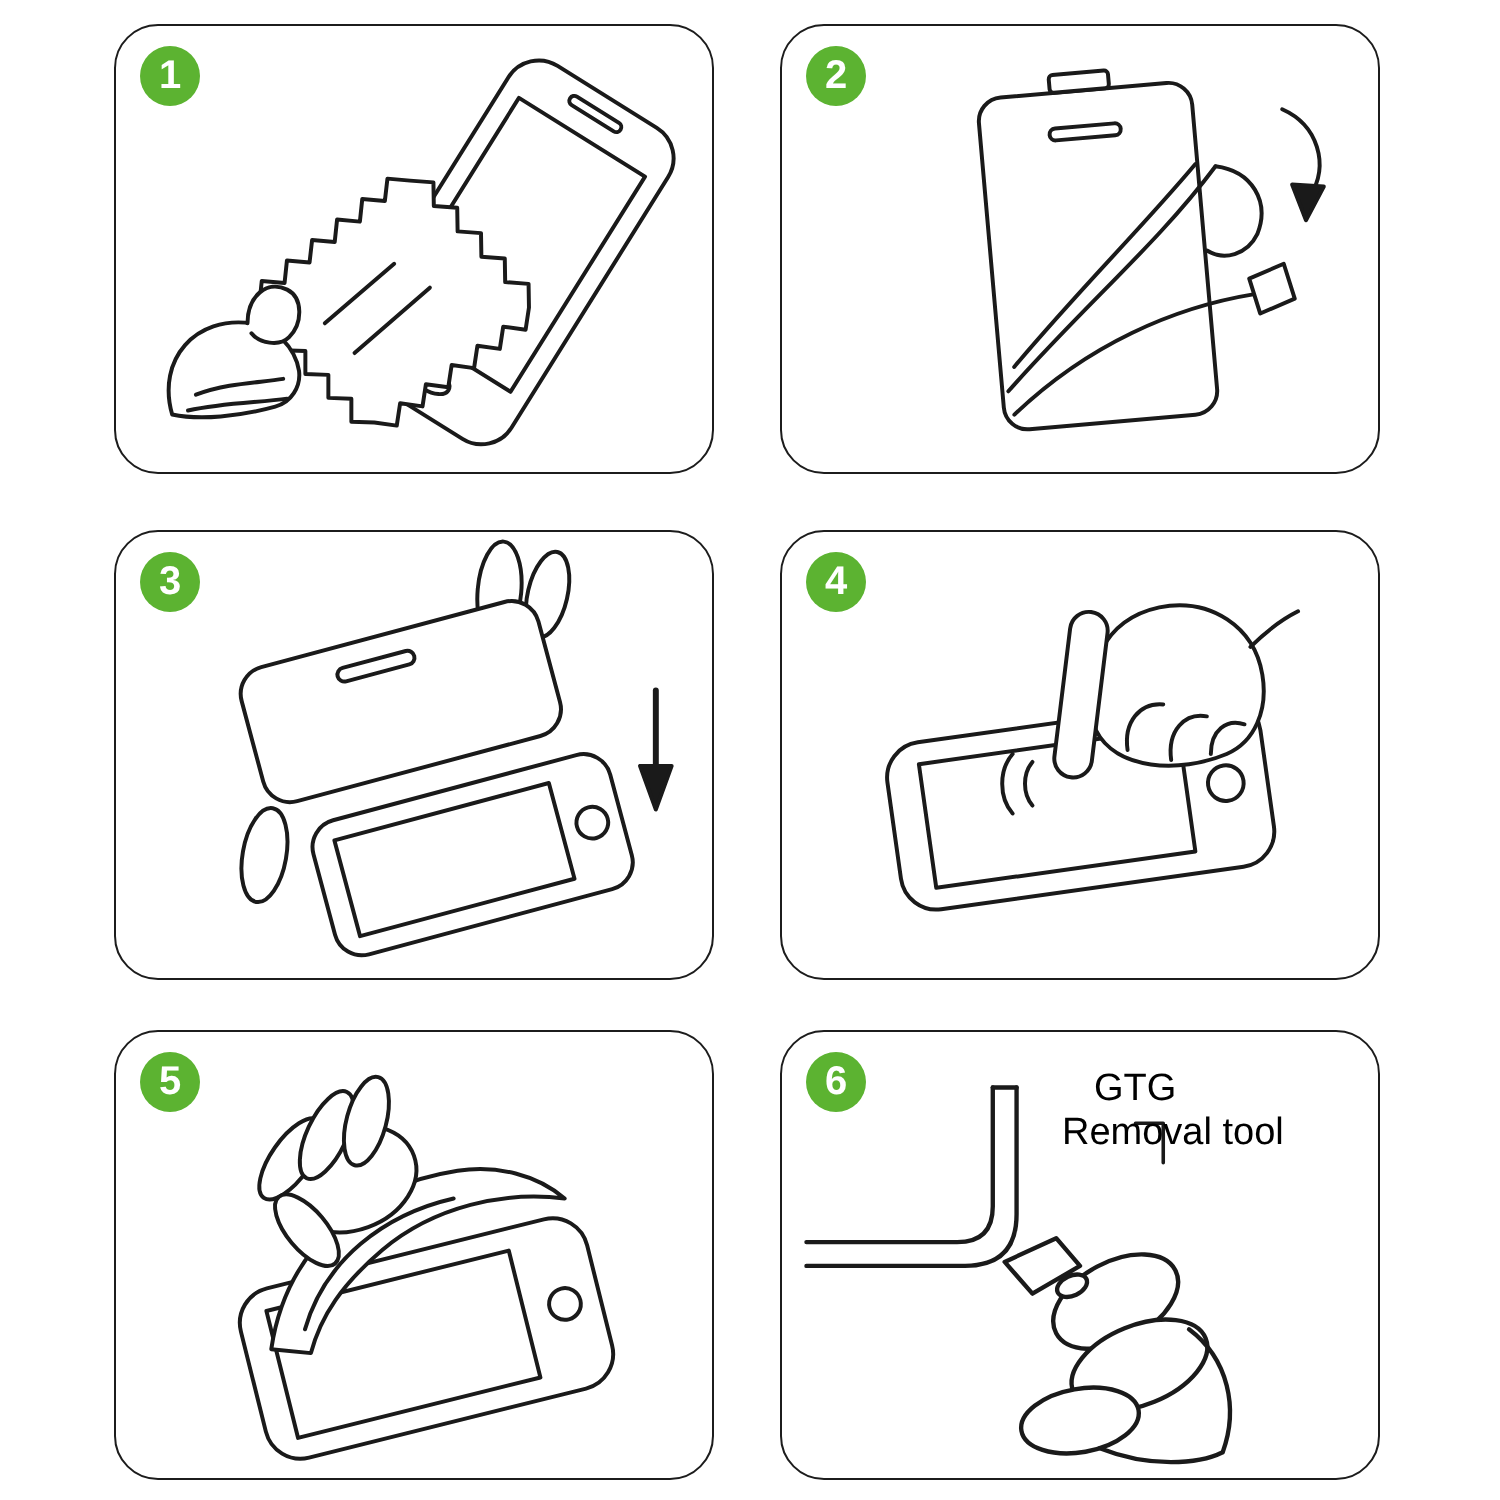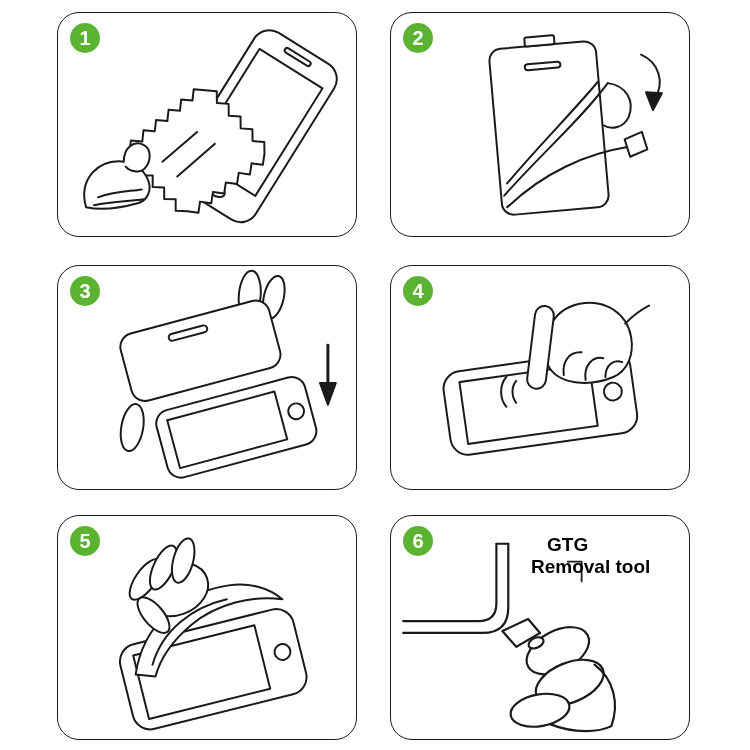--- a/index.html
+++ b/index.html
@@ -3,21 +3,21 @@
 <meta charset="utf-8">
 <style>
   html,body{margin:0;padding:0;background:#fff;}
   body{width:750px;height:750px;font-family:"Liberation Sans",sans-serif;}
   .sheet{position:relative;width:750px;height:750px;background:#fff;overflow:hidden;}
   .panel{position:absolute;width:300px;height:225px;border:1.7px solid #1c1c1c;border-radius:22px;background:#fff;overflow:hidden;box-sizing:border-box;}
   .badge{position:absolute;left:12px;top:10px;width:30px;height:30px;border-radius:50%;
          background:var(--badge,#5cb331);color:#fff;font-weight:bold;font-size:20px;
          display:flex;align-items:center;justify-content:center;z-index:3;}
   .art{position:absolute;left:0;top:0;width:100%;height:100%;z-index:1;}
-  .tool-label{position:absolute;left:140px;top:18px;font-weight:bold;font-size:19px;line-height:22px;color:#000;z-index:2;white-space:nowrap;}
+  .tool-label{position:absolute;left:140px;top:18px;font-weight:normal;font-size:19px;line-height:22px;color:#000;z-index:2;white-space:nowrap;}
   .tool-label .l1{display:block;padding-left:16px;}
   .tool-label .l2{display:block;text-align:center;}
 </style>
 </head>
 <body style="background: rgb(255, 255, 255);">
 
 <div class="sheet">
 
   <div class="panel" style="left:57px;top:12px;">
     <div class="badge">1</div>

